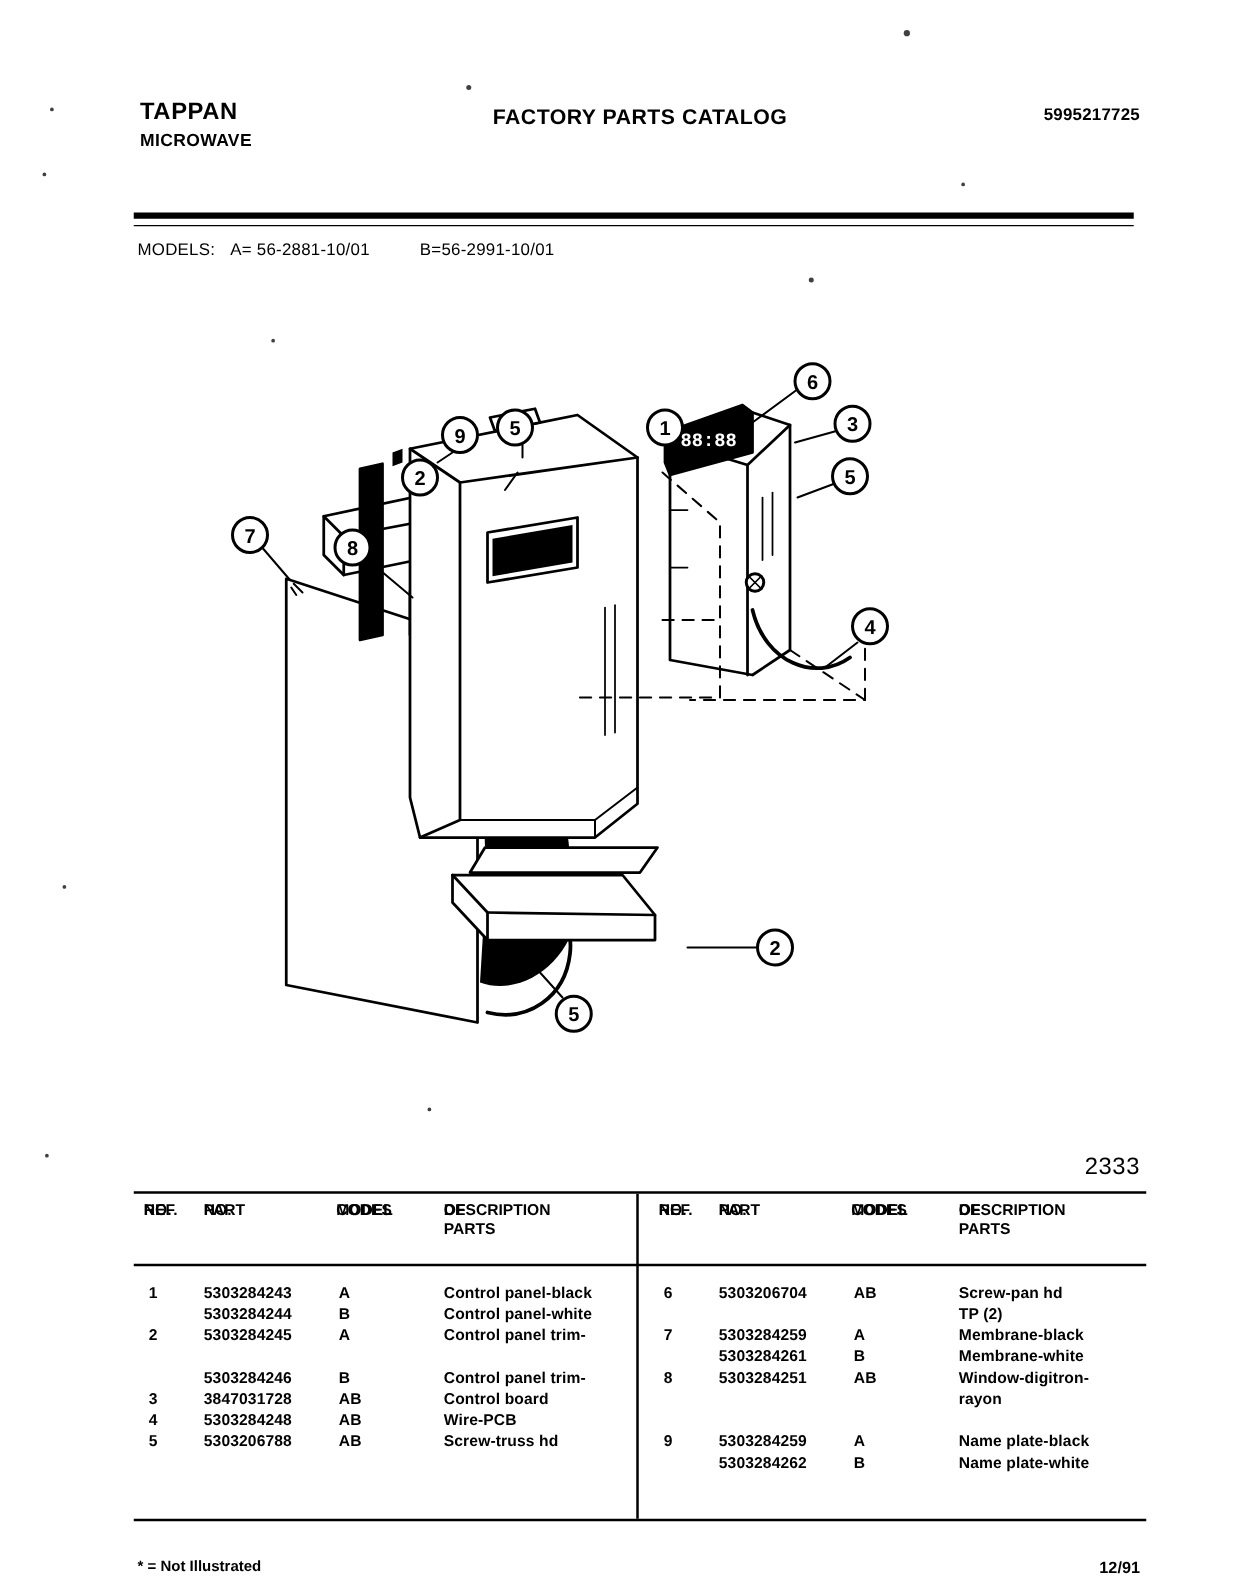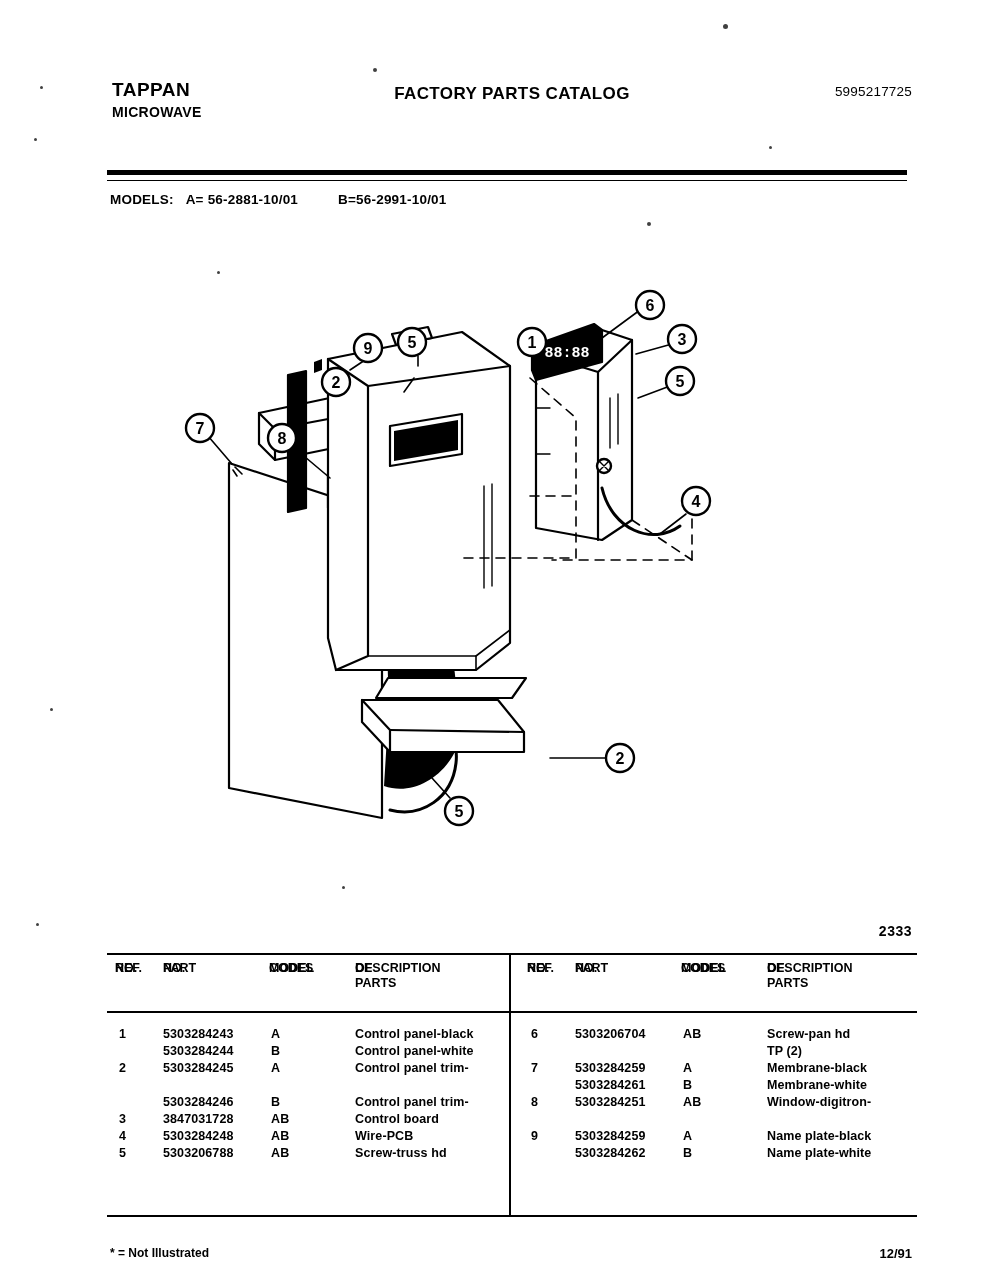--- a/index.html
+++ b/index.html
@@ -46,21 +46,21 @@
     width: 1000px;
     text-align: center;
     font-weight: bold;
     font-size: 17px;
     letter-spacing: .4px;
   }
   .doc-number {
     position: absolute;
     right: 100px;
     top: 66px;
-    font-weight: normal;
+    font-weight: bold;
     font-size: 13.5px;
     letter-spacing: .2px;
   }
 
   
   .rule-thick {
     position: absolute;
     left: 95px;
     width: 800px;
     height: 5px;
@@ -74,21 +74,21 @@
     height: 1px;
     background: #000;
     top: 162px;
   }
 
   
   .models-line {
     position: absolute;
     left: 98px;
     top: 174px;
-    font-weight: bold;
+    font-weight: normal;
     font-size: 13.5px;
     letter-spacing: .2px;
   }
   .models-line .mlabel { margin-right: 12px; }
   .models-line .m2 { margin-left: 40px; }
 
   
   .illus {
     position: absolute;
     left: 120px;
@@ -96,22 +96,22 @@
     width: 780px;
     height: 620px;
   }
   .illus svg { display: block; }
 
   
   .fig-no {
     position: absolute;
     right: 100px;
     top: 905px;
-    font-weight: bold;
-    font-size: 14px;
+    font-weight: normal;
+    font-size: 19px;
     letter-spacing: .5px;
   }
 
   
   .table-wrap {
     position: absolute;
     left: 95px;
     top: 935px;
     width: 810px;
   }
@@ -498,20 +498,26 @@
         <div class="row">
           <span class="c-ref">8</span>
           <span class="c-part">5303284251</span>
           <span class="c-model">AB</span>
           <span class="c-desc">Window-digitron-</span>
         </div>
         <div class="row">
           <span class="c-ref"></span>
           <span class="c-part"></span>
           <span class="c-model"></span>
+          <span class="c-desc">rayon</span>
+        </div>
+        <div class="row">
+          <span class="c-ref"></span>
+          <span class="c-part"></span>
+          <span class="c-model"></span>
           <span class="c-desc"></span>
         </div>
         <div class="row">
           <span class="c-ref">9</span>
           <span class="c-part">5303284259</span>
           <span class="c-model">A</span>
           <span class="c-desc">Name plate-black</span>
         </div>
         <div class="row">
           <span class="c-ref"></span>

